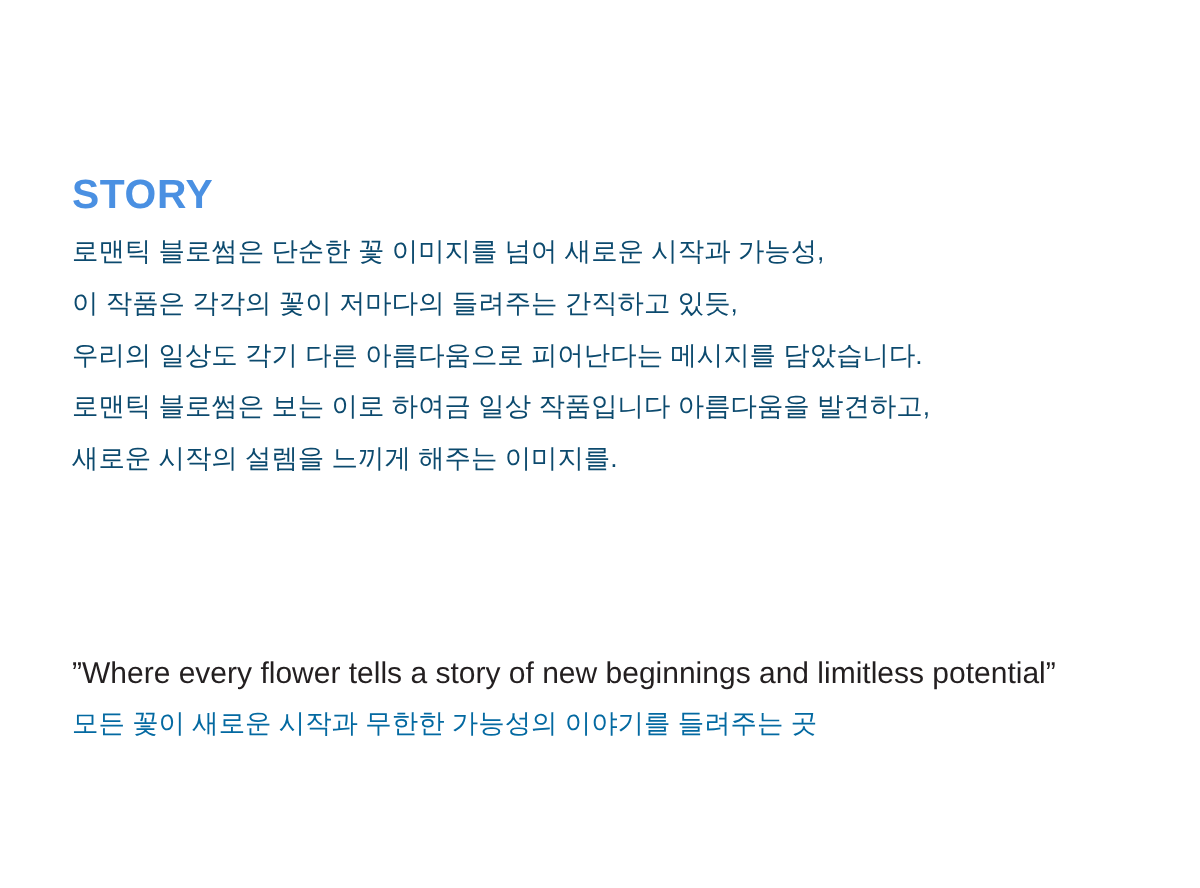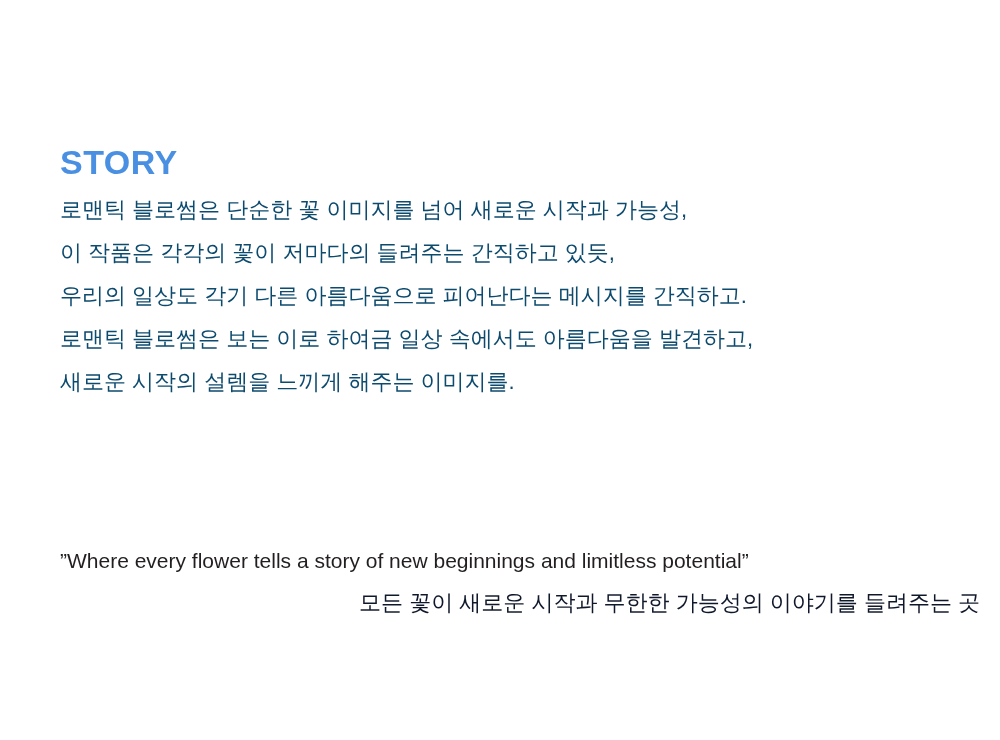--- a/index.html
+++ b/index.html
@@ -42,45 +42,44 @@
     white-space: nowrap;
     font-weight: 400;
   }
   .quote-block {
     position: absolute;
     left: 60px;
     top: 540px;
     width: 920px;
   }
   .quote-en {
-    font-size: 21px;
+    font-size: 25px;
     line-height: 42px;
     color: #231f20;
     white-space: nowrap;
   }
   .quote-ko {
     font-size: 22px;
     line-height: 42px;
-    color: #0f172a;
+    color: #0369a1;
     white-space: nowrap;
-    text-align: right;
   }
 </style>
 </head>
 <body>
 
 <div class="page">
 
   <h1 class="heading">STORY</h1>
 
   <div class="body-block">
     <div class="body-line">로맨틱 블로썸은 단순한 꽃 이미지를 넘어 새로운 시작과 가능성,</div>
     <div class="body-line">이 작품은 각각의 꽃이 저마다의 들려주는 간직하고 있듯,</div>
-    <div class="body-line">우리의 일상도 각기 다른 아름다움으로 피어난다는 메시지를 간직하고.</div>
-    <div class="body-line">로맨틱 블로썸은 보는 이로 하여금 일상 속에서도 아름다움을 발견하고,</div>
+    <div class="body-line">우리의 일상도 각기 다른 아름다움으로 피어난다는 메시지를 담았습니다.</div>
+    <div class="body-line">로맨틱 블로썸은 보는 이로 하여금 일상 작품입니다 아름다움을 발견하고,</div>
     <div class="body-line">새로운 시작의 설렘을 느끼게 해주는 이미지를.</div>
   </div>
 
   <div class="quote-block">
     <div class="quote-en">”Where every flower tells a story of new beginnings and limitless potential”</div>
     <div class="quote-ko">모든 꽃이 새로운 시작과 무한한 가능성의 이야기를 들려주는 곳</div>
   </div>
 
 </div>
 

